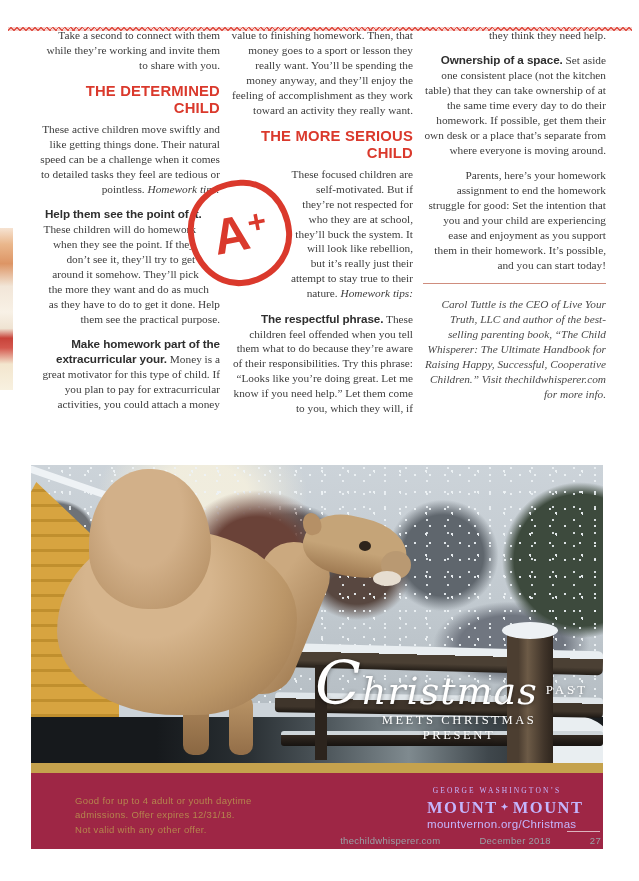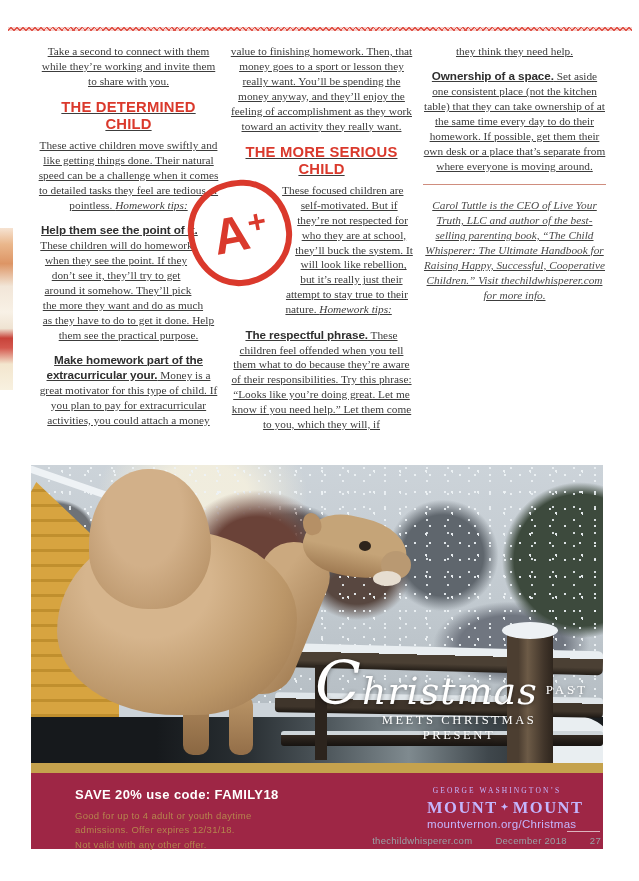--- a/index.html
+++ b/index.html
@@ -17,22 +17,22 @@
     background-image:
       repeating-linear-gradient(45deg,#e0554a 0 1.2px,transparent 1.2px 4.2px),
       repeating-linear-gradient(-45deg,#e0554a 0 1.2px,transparent 1.2px 4.2px);}
 
   
   .edge-photo{position:absolute;left:0;top:228px;width:13px;height:162px;
     background:linear-gradient(180deg,#f6e3d2 0,#eab78c 10%,#dd9565 22%,#f2e6d8 36%,
       #f8f1e6 52%,#efe3d2 62%,#c8433a 68%,#d4584e 74%,#f3e6ce 84%,#f8f1e0 100%);}
 
   
-  .col{position:absolute;top:44px;width:183px;font-size:11.3px;line-height:14.9px;
-       color:#3c3c3c;text-align:center;text-decoration:underline;}
+  .col{position:absolute;top:28px;width:183px;font-size:11.3px;line-height:14.9px;
+       color:#3c3c3c;text-align:right;}
   .col-1{left:37px;} .col-2{left:230px;} .col-3{left:423px;}
   .col p{margin:0 0 10.5px 0;}
   .lead{font-family:"Liberation Sans",sans-serif;font-weight:700;font-size:11.7px;
         color:#2f2f2f;letter-spacing:-0.1px;}
   .red-heading{margin:3px 0 5px 0;font-family:"Liberation Sans",sans-serif;font-weight:700;
         font-size:14.8px;line-height:17px;color:var(--red);letter-spacing:0.2px;}
   .it{font-style:italic;}
   .divider{border:0;border-top:1px solid #cf8d7e;margin:5px 0 13px 0;}
   .bio{font-style:italic;color:#4a4a4a;}
 
@@ -132,21 +132,21 @@
   .pretitle{font-family:"Liberation Serif",serif;font-size:7.5px;letter-spacing:2.1px;}
   .brand-name{margin-top:3px;font-family:"Liberation Serif",serif;font-weight:700;
     font-size:16.5px;letter-spacing:1.5px;white-space:nowrap;}
   .star{font-size:9px;vertical-align:3px;margin:0 3px;}
   .url{margin-top:0;font-family:"Liberation Sans",sans-serif;font-size:11.5px;letter-spacing:.3px;}
   .promo-rule{position:absolute;left:536px;top:58px;width:33px;height:1px;background:rgba(255,255,255,.65);}
 
   
   .footer{position:absolute;top:835px;right:38px;font-family:"Liberation Sans",sans-serif;
     font-size:9.5px;color:#9aa1a6;letter-spacing:.3px;}
-  .footer span{margin-left:20px;}
+  .footer span{margin-left:36px;}
   .footer span:first-child{margin-left:0;}
 </style>
 </head>
 <body>
 
 <div class="page">
 
   <div class="zigzag"></div>
   <div class="edge-photo"></div>
 
@@ -161,20 +161,21 @@
   <div class="col col-2">
     <p>value to finishing homework. Then, that money goes to a sport or lesson they really want. You’ll be spending the money anyway, and they’ll enjoy the feeling of accomplishment as they work toward an activity they really want.</p>
     <h2 class="red-heading">THE MORE SERIOUS CHILD</h2>
     <p><span class="sp-l"></span><span>These focused children are self-motivated. But if they’re not respected for who they are at school, they’ll buck the system. It will look like rebellion, but it’s really just their attempt to stay true to their nature. </span><span class="it">Homework tips:</span></p>
     <p><span class="lead">The respectful phrase.</span><span> These children feel offended when you tell them what to do because they’re aware of their responsibilities. Try this phrase: “Looks like you’re doing great. Let me know if you need help.” Let them come to you, which they will, if</span></p>
   </div>
 
   <div class="col col-3">
     <p>they think they need help.</p>
     <p><span class="lead">Ownership of a space.</span><span> Set aside one consistent place (not the kitchen table) that they can take ownership of at the same time every day to do their homework. If possible, get them their own desk or a place that’s separate from where everyone is moving around.</span></p>
+    <p>Parents, here’s your homework assignment to end the homework struggle for good: Set the intention that you and your child are experiencing ease and enjoyment as you support them in their homework. It’s possible, and you can start today!</p>
     <hr class="divider">
     <p class="bio">Carol Tuttle is the CEO of Live Your Truth, LLC and author of the best-selling parenting book, “The Child Whisperer: The Ultimate Handbook for Raising Happy, Successful, Cooperative Children.” Visit thechildwhisperer.com for more info.</p>
   </div>
 
   <div class="aplus">
     <div class="ring"></div>
     <div class="aplus-text"><span class="aplus-a">A</span><span class="aplus-plus">+</span></div>
   </div>
 
   <div class="ad">
@@ -206,21 +207,20 @@
       <div class="ad-text">
         <div class="line1"><span class="chris">Christmas</span><span class="past">PAST</span></div>
         <div class="line2">MEETS CHRISTMAS PRESENT</div>
       </div>
     </div>
 
     <div class="gold-stripe"></div>
 
     <div class="promo-bar">
       <div class="promo-left">
-        <div class="save">SAVE 20% use code: FAMILY18</div>
         <div class="terms">
           <div>Good for up to 4 adult or youth daytime</div>
           <div>admissions. Offer expires 12/31/18.</div>
           <div>Not valid with any other offer.</div>
         </div>
       </div>
       <div class="promo-right">
         <div class="pretitle">GEORGE WASHINGTON’S</div>
         <div class="brand-name"><span>MOUNT</span><span class="star">✦</span><span>MOUNT</span></div>
         <div class="url">mountvernon.org/Christmas</div>

